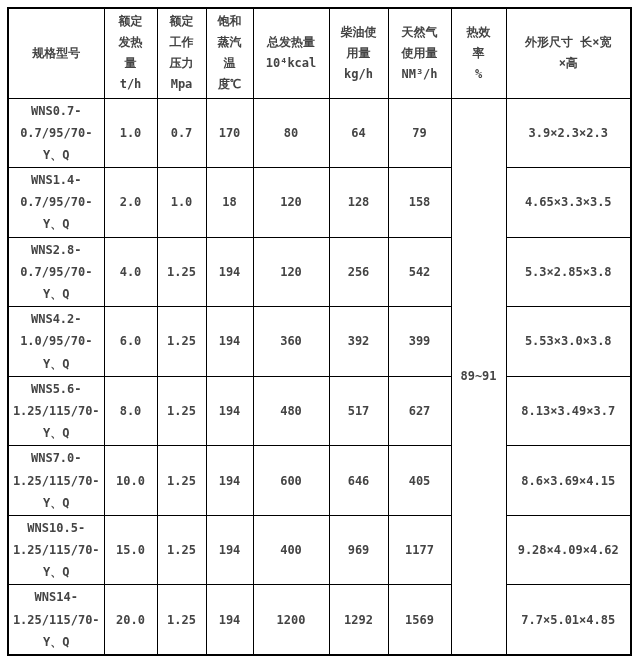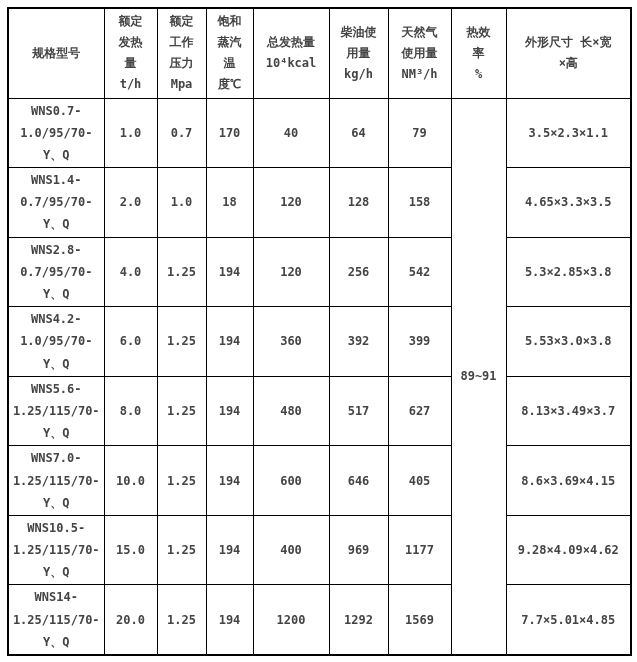--- a/index.html
+++ b/index.html
@@ -95,30 +95,30 @@
         <th>热效
 率
 %</th>
         <th>外形尺寸 长×宽
 ×高</th>
       </tr>
     </thead>
     <tbody>
       <tr>
         <td class="model-cell">WNS0.7-
-1.0/95/70-
+0.7/95/70-
 Y、Q</td>
         <td>1.0</td>
         <td>0.7</td>
         <td>170</td>
-        <td>40</td>
+        <td>80</td>
         <td>64</td>
         <td>79</td>
         <td rowspan="8">89~91</td>
-        <td>3.5×2.3×1.1</td>
+        <td>3.9×2.3×2.3</td>
       </tr>
       <tr>
         <td class="model-cell">WNS1.4-
 0.7/95/70-
 Y、Q</td>
         <td>2.0</td>
         <td>1.0</td>
         <td>18</td>
         <td>120</td>
         <td>128</td>

